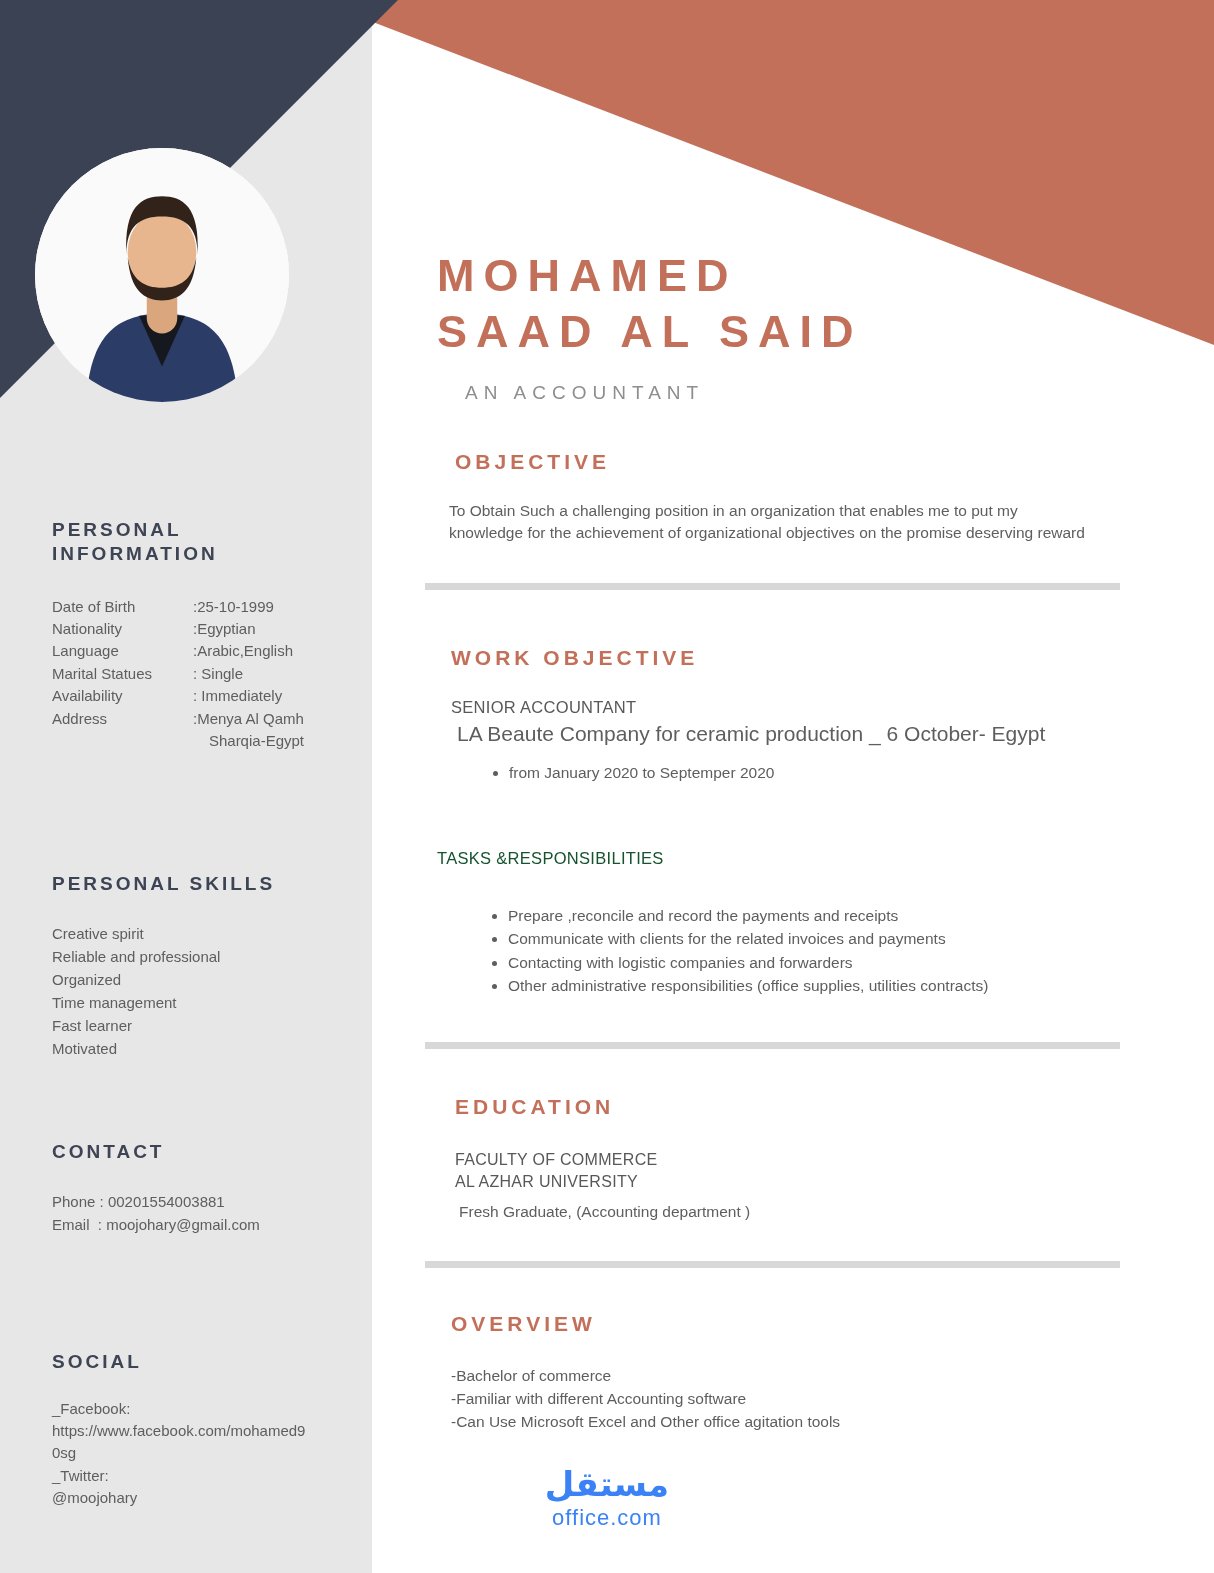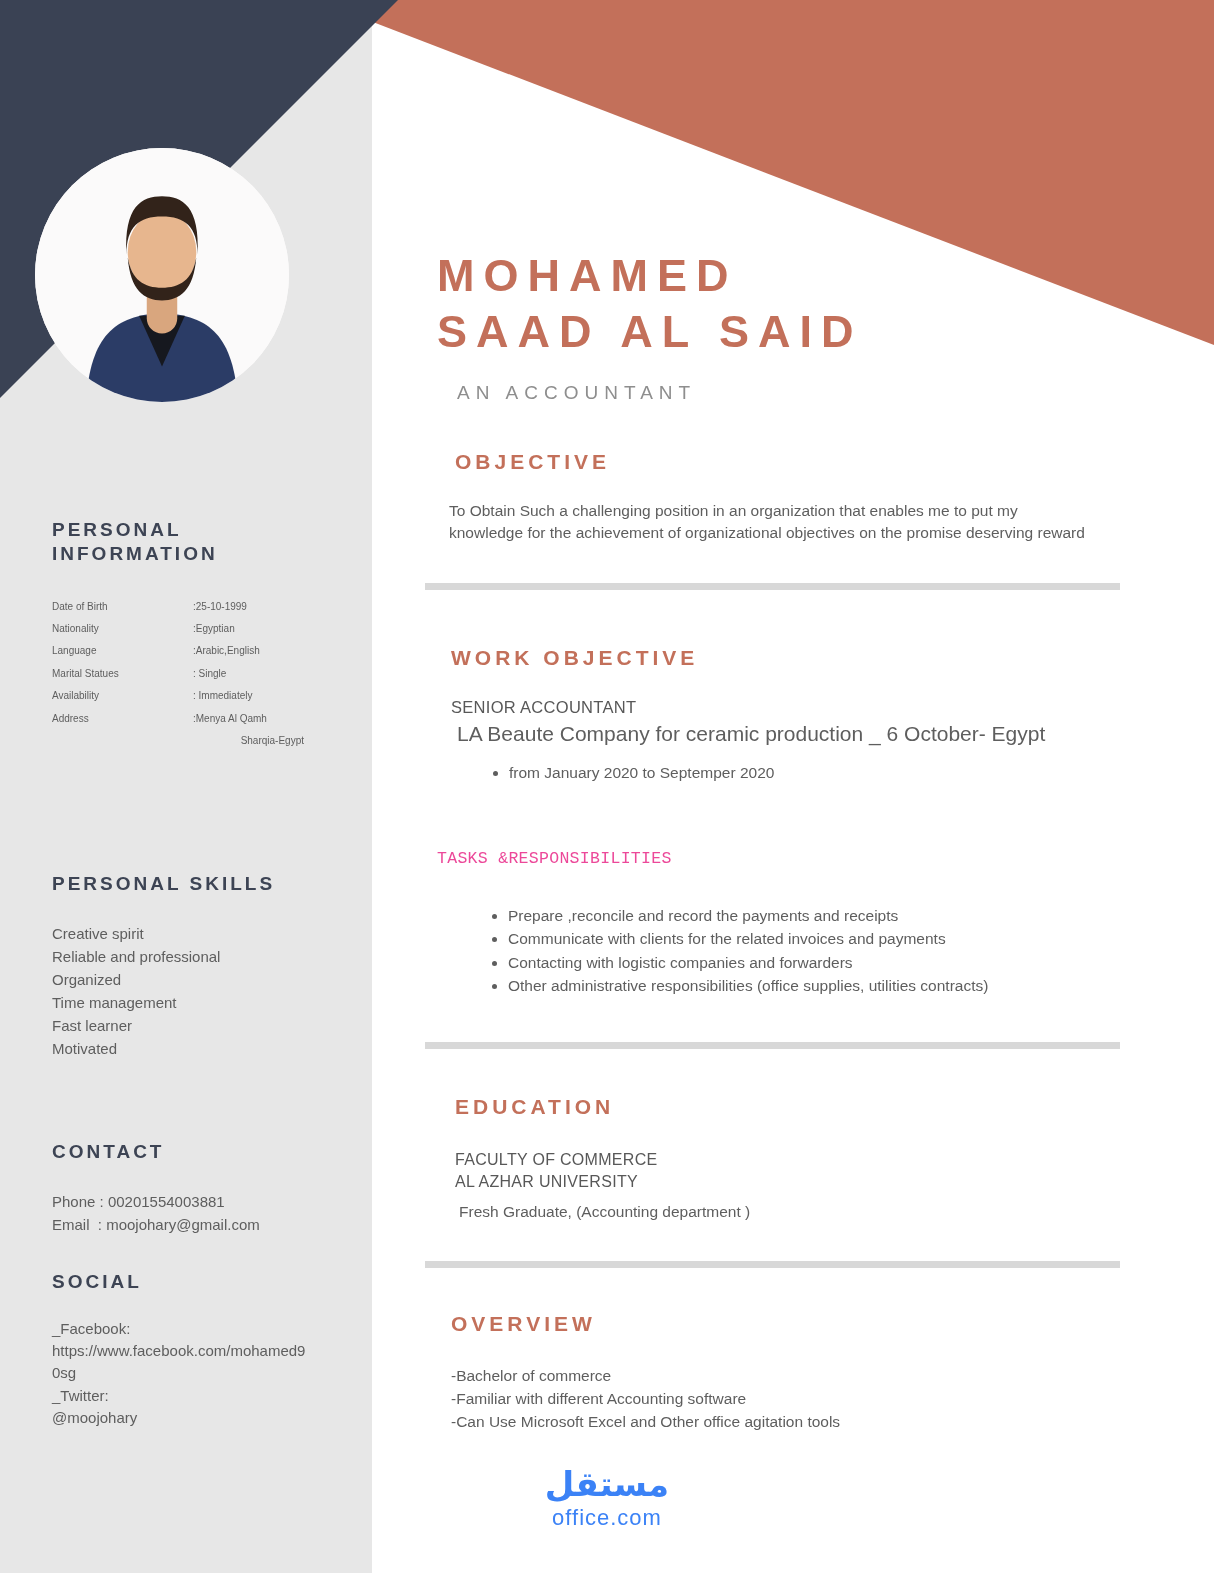--- a/index.html
+++ b/index.html
@@ -17,56 +17,56 @@
   .photo-wrap { position:absolute; left:35px; top:148px; width:254px; height:254px; border-radius:50%;
                 overflow:hidden; background:#fbfafa; z-index:4; }
   .photo-wrap svg { display:block; }
 
   
   .sidebar { position:absolute; left:0; top:0; width:332px; height:100%; padding:518px 26px 0 52px;
              z-index:5; color:#5e5e5e; }
   .side-title { margin:0; font-size:19px; font-weight:800; letter-spacing:3px; color:#3d4454;
                 line-height:1.25; white-space:nowrap; }
   .side-title.wrap2 { white-space:normal; max-width:230px; }
-  .info-rows { margin-top:30px; font-size:10px; }
+  .info-rows { margin-top:30px; font-size:15px; }
   .info-row { display:flex; line-height:22.4px; }
   .info-label { width:141px; flex:none; }
   .info-value { flex:1; }
   .addr2 { display:block; text-align:right; line-height:22.4px; padding-right:2px; }
   .skills-title { margin-top:120px; }
   .skill-list { margin-top:26px; font-size:15px; line-height:23px; }
   .contact-title { margin-top:80px; }
   .contact-lines { margin-top:26px; font-size:15px; line-height:23px; }
   .pre { white-space:pre-wrap; }
-  .social-title { margin-top:34px; }
+  .social-title { margin-top:114px; }
   .social-lines { margin-top:24px; font-size:15px; line-height:22.4px; }
   .url { word-break:break-all; }
 
   
   .main { position:absolute; left:437px; top:0; width:700px; z-index:5; color:#5e5e5e; }
   .name { margin:248px 0 0 0; font-size:45px; font-weight:700; letter-spacing:9px;
           color:#c3705a; line-height:1.24; }
   .name .nl { display:block; }
-  .role { margin:22px 0 0 20px; font-size:19px; letter-spacing:6px; color:#8e8e8e; }
+  .role { margin:22px 0 0 28px; font-size:19px; letter-spacing:6px; color:#8e8e8e; }
 
   .sec-title { margin:0; font-size:21px; font-weight:800; letter-spacing:4px; color:#c3705a; }
 
   .objective { margin-top:46px; padding-left:18px; }
   .objective .sec-text { margin:26px 0 0 -6px; font-size:15.5px; line-height:22.5px; max-width:640px; }
 
   .divider { height:7px; width:695px; background:#d8d8d8; margin:38px 0 0 -12px; }
   .divider.d2 { margin-top:44px; }
   .divider.d3 { margin-top:40px; }
 
   .work { margin-top:56px; padding-left:14px; }
   .job-title { margin-top:28px; font-size:16.5px; color:#585858; letter-spacing:0.3px; }
   .company { margin:5px 0 0 6px; font-size:21px; }
   .period-list { margin:16px 0 0 0; padding-left:58px; font-size:15.5px; }
   .period-list li { line-height:21px; }
-  .tasks-title { margin:66px 0 0 -14px; font-size:16.5px; color:#ec4899; letter-spacing:0.3px;font-family:Liberation Mono, monospace; }
+  .tasks-title { margin:66px 0 0 -14px; font-size:16.5px; color:#14532d; letter-spacing:0.3px; }
   .task-list { margin:36px 0 0 0; padding-left:40px; font-size:15.5px; }
   .task-list li { line-height:23.5px;margin-left:17px; }
 
   .education { margin-top:46px; padding-left:18px; }
   .school { font-size:16px; color:#585858; line-height:22px; letter-spacing:0.3px; }
   .school.first { margin-top:30px; }
   .edu-detail { margin:10px 0 0 4px; font-size:15.5px; }
 
   .overview { margin-top:44px; padding-left:14px; }
   .ov-line { font-size:15.5px; line-height:23px; }

